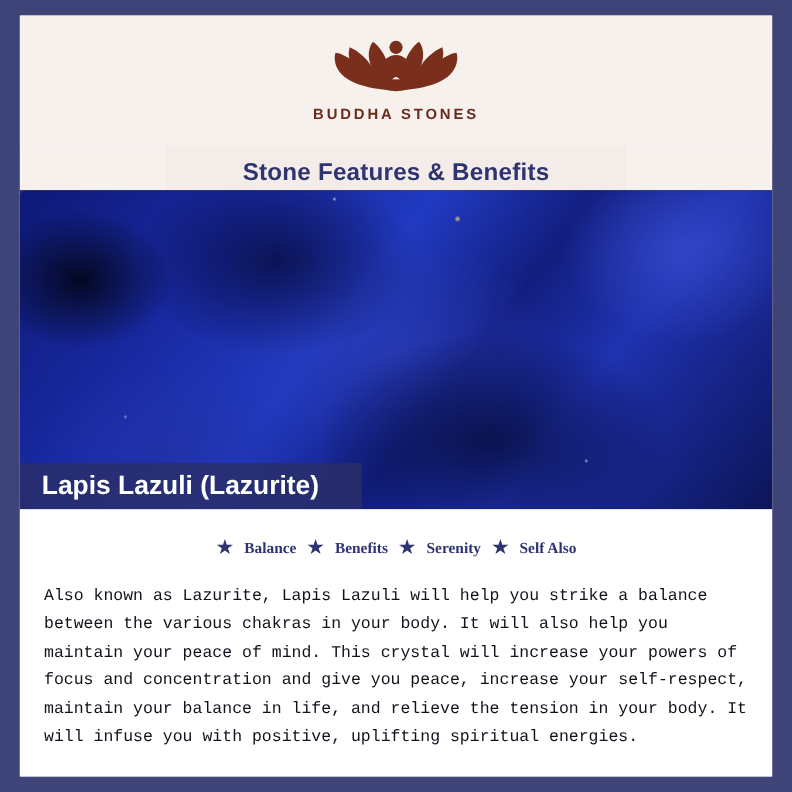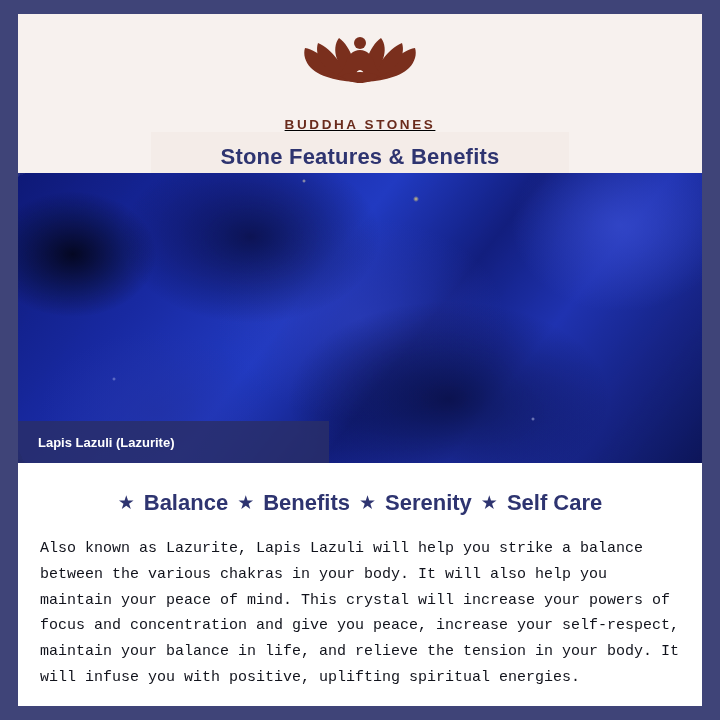--- a/index.html
+++ b/index.html
@@ -38,24 +38,23 @@
   #brand {
     position: absolute;
     left: 0;
     top: 0;
     width: 684px;
     height: 118px;
     background: #f7f1ee;
     display: flex;
     flex-direction: column;
     align-items: center;
-    justify-content: space-between;
+    justify-content: flex-start;
     padding-top: 14px;
     box-sizing: border-box;
-    text-decoration: underline;
   }
   #logo-mark {
     width: 150px;
     height: 66px;
     display: block;
   }
   #brand-name {
     margin-top: 2px;
     font-size: 13.5px;
     letter-spacing: 2.6px;
@@ -136,21 +135,21 @@
     left: 0;
     bottom: 0;
     width: 311px;
     height: 42px;
     background: rgba(41,46,104,0.82);
     display: flex;
     align-items: center;
   }
   #caption-text {
     color: #ffffff;
-    font-size: 13px;
+    font-size: 24px;
     font-weight: bold;
     padding-left: 20px;
     font-family: "Liberation Sans", sans-serif;
     white-space: nowrap;
   }
 
   
   #body-section {
     position: absolute;
     left: 0;
@@ -170,23 +169,23 @@
     flex-wrap: nowrap;
   }
   .kw-star {
     color: #2e3470;
     font-size: 19px;
     line-height: 1;
     transform: translateY(-1px);
   }
   .kw-word {
     color: #2e3470;
-    font-size: 22px;
-    font-weight: bold;
-    font-family: Liberation Sans, sans-serif;
+    font-size: 14px;
+    font-weight: bold;
+    font-family: Liberation Serif, serif;
     white-space: nowrap;
   }
 
   #description {
     margin: 0;
     padding: 20px 22px 0 22px;
     color: #11131c;
     font-size: 15px;
     line-height: 1.72;
     font-family: Liberation Mono, monospace;
@@ -238,19 +237,19 @@
 
     <div id="body-section">
       <div id="keywords">
         <span class="kw-star">★</span>
         <span class="kw-word">Balance</span>
         <span class="kw-star">★</span>
         <span class="kw-word">Benefits</span>
         <span class="kw-star">★</span>
         <span class="kw-word">Serenity</span>
         <span class="kw-star">★</span>
-        <span class="kw-word">Self Care</span>
+        <span class="kw-word">Self Also</span>
       </div>
       <p id="description">Also known as Lazurite, Lapis Lazuli will help you strike a balance between the various chakras in your body. It will also help you maintain your peace of mind. This crystal will increase your powers of focus and concentration and give you peace, increase your self-respect, maintain your balance in life, and relieve the tension in your body. It will infuse you with positive, uplifting spiritual energies.</p>
     </div>
 
   </div>
 </div>
 
 </body></html>

